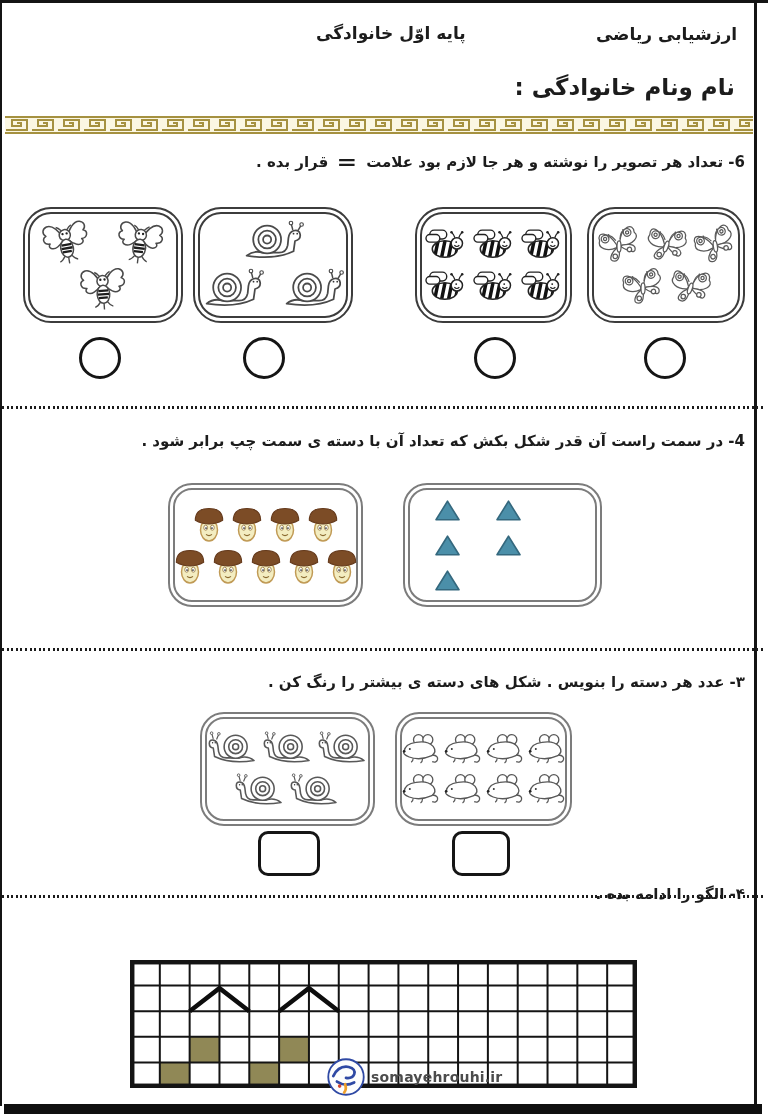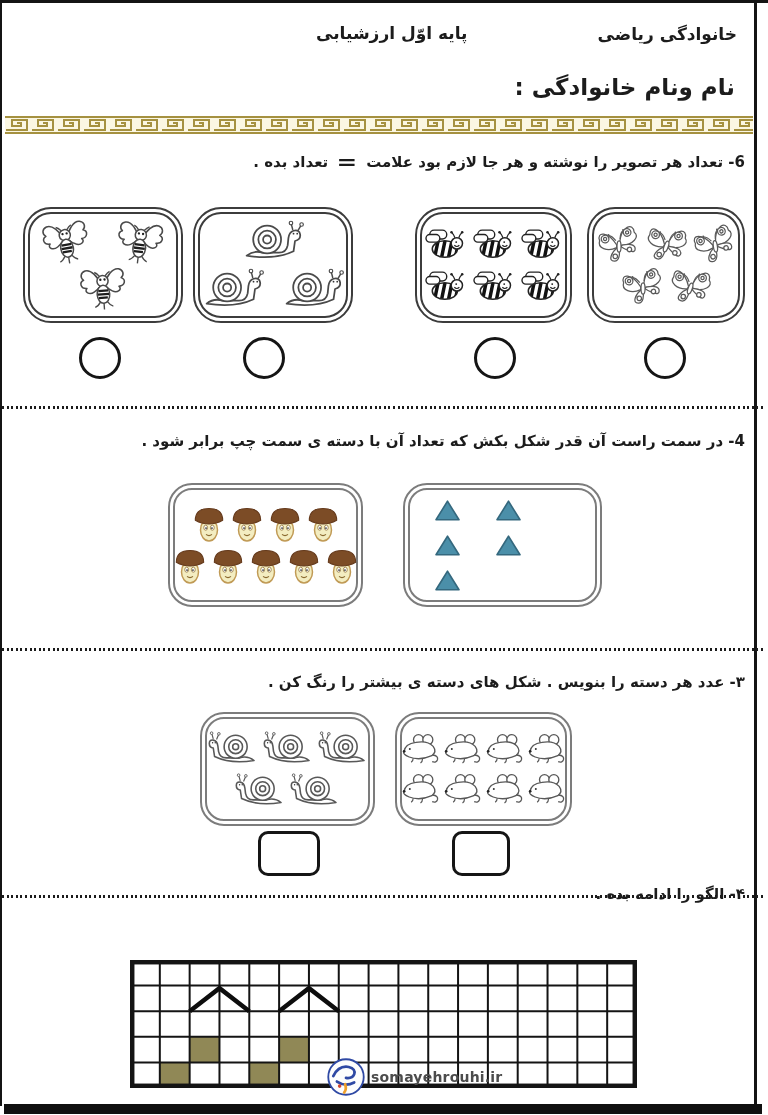--- a/index.html
+++ b/index.html
@@ -216,42 +216,42 @@
   </defs>
 </svg>
 
 <div class="page">
 
   <div class="frame-top"></div>
   <div class="frame-left"></div>
   <div class="frame-right"></div>
   <div class="frame-bottom"></div>
 
-  <div class="fa header-subject">خانوادگی ریاضی</div>
-  <div class="fa header-grade">پایه اوّل ارزشیابی</div>
+  <div class="fa header-subject">ارزشیابی ریاضی</div>
+  <div class="fa header-grade">پایه اوّل خانوادگی</div>
   <div class="fa header-name">نام ونام خانوادگی :</div>
 
   <div class="decor-strip">
     <svg class="svg-fit" preserveAspectRatio="none">
       <defs>
         <pattern id="meander" width="26" height="18" patternUnits="userSpaceOnUse">
           <rect width="26" height="18" style="fill:var(--gold-bg,#fbf7e3)"></rect>
           <path d="M1 14 h21 v-10 h-15 v6 h9 v-3 h-4" fill="none" style="stroke:var(--gold,#a59140)" stroke-width="2"></path>
         </pattern>
       </defs>
       <rect x="0" y="0" width="100%" height="100%" fill="url(#meander)"></rect>
       <rect x="0" y="0" width="100%" height="2" style="fill:var(--gold,#a59140)"></rect>
       <rect x="0" y="16" width="100%" height="2" style="fill:var(--gold,#a59140)"></rect>
     </svg>
   </div>
 
   <div class="fa q-text q1-text">
     <span>6- تعداد هر تصویر را نوشته و هر جا لازم بود علامت</span>
     <span class="equals">=</span>
-    <span>تعداد بده .</span>
+    <span>قرار بده .</span>
   </div>
   <div class="picture-box dark-box box-fly">
       <div class="icon-row">
         <span class="w-icon w-fly">
           <svg class="svg-fit">
             <use href="#sym-fly"></use>
           </svg>
         </span>
         <span class="w-icon w-fly">
           <svg class="svg-fit">

